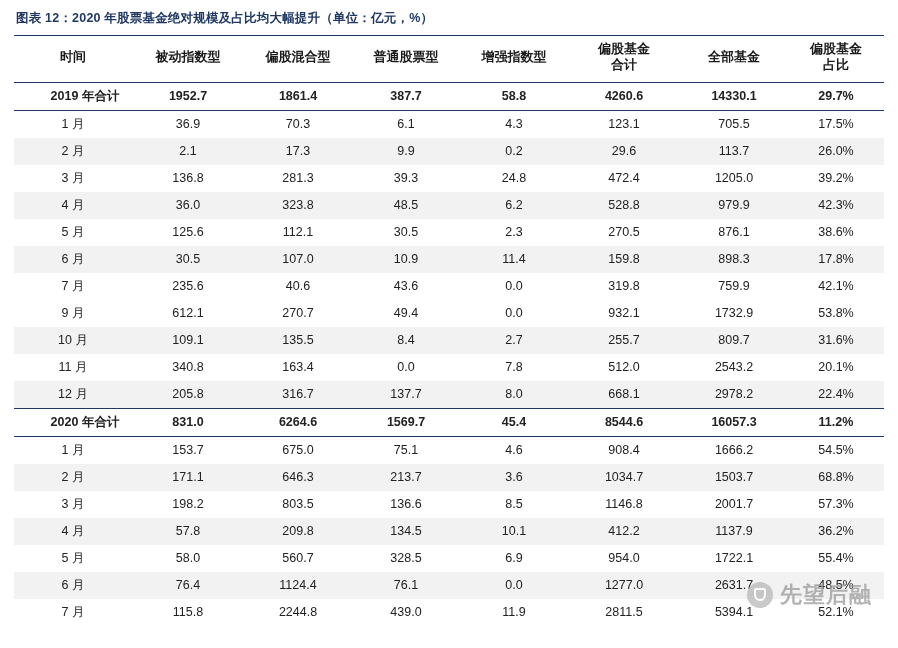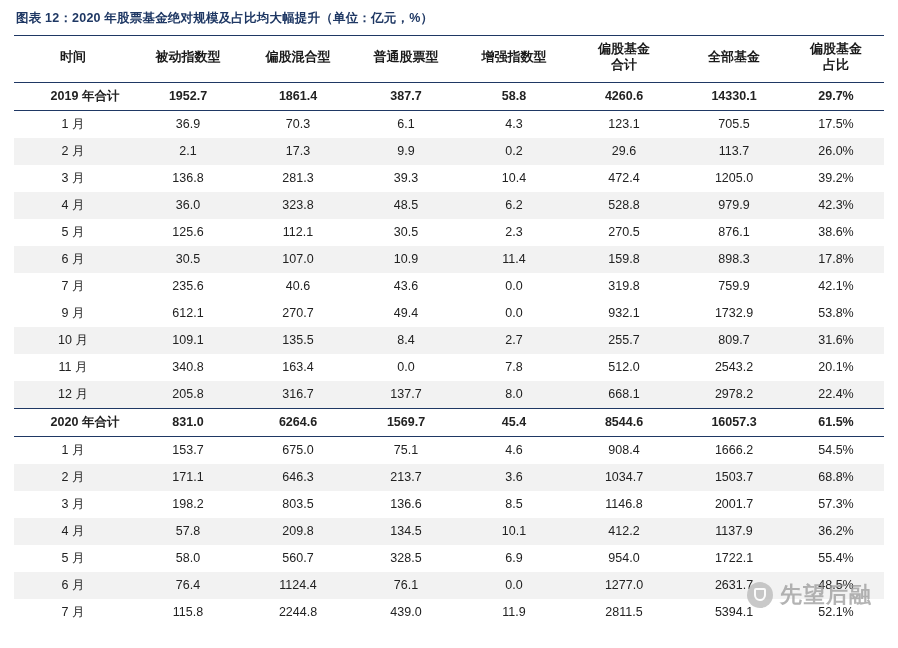--- a/index.html
+++ b/index.html
@@ -182,21 +182,21 @@
           <td>0.2</td>
           <td>29.6</td>
           <td>113.7</td>
           <td>26.0%</td>
         </tr>
         <tr>
           <td class="label-cell">3 月</td>
           <td>136.8</td>
           <td>281.3</td>
           <td>39.3</td>
-          <td>10.4</td>
+          <td>24.8</td>
           <td>472.4</td>
           <td>1205.0</td>
           <td>39.2%</td>
         </tr>
         <tr class="alt">
           <td class="label-cell">4 月</td>
           <td>36.0</td>
           <td>323.8</td>
           <td>48.5</td>
           <td>6.2</td>
@@ -275,21 +275,21 @@
           <td>22.4%</td>
         </tr>
         <tr class="total bordertop borderbottom">
           <td class="label-cell">2020 年合计</td>
           <td>831.0</td>
           <td>6264.6</td>
           <td>1569.7</td>
           <td>45.4</td>
           <td>8544.6</td>
           <td>16057.3</td>
-          <td>61.5%</td>
+          <td>11.2%</td>
         </tr>
         <tr>
           <td class="label-cell">1 月</td>
           <td>153.7</td>
           <td>675.0</td>
           <td>75.1</td>
           <td>4.6</td>
           <td>908.4</td>
           <td>1666.2</td>
           <td>54.5%</td>

